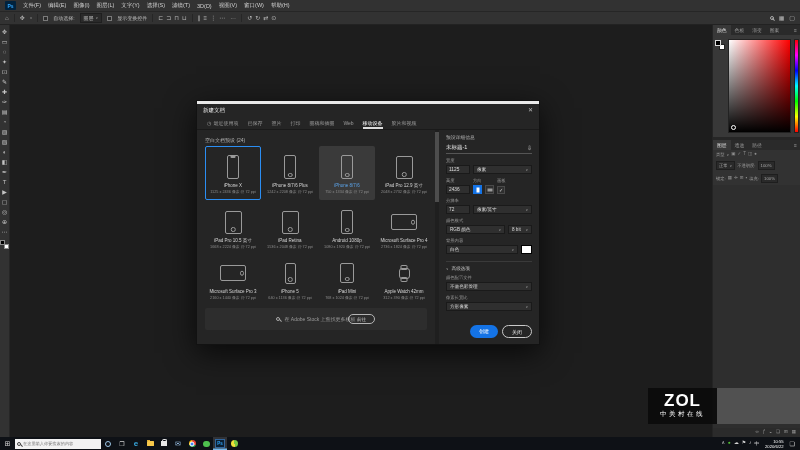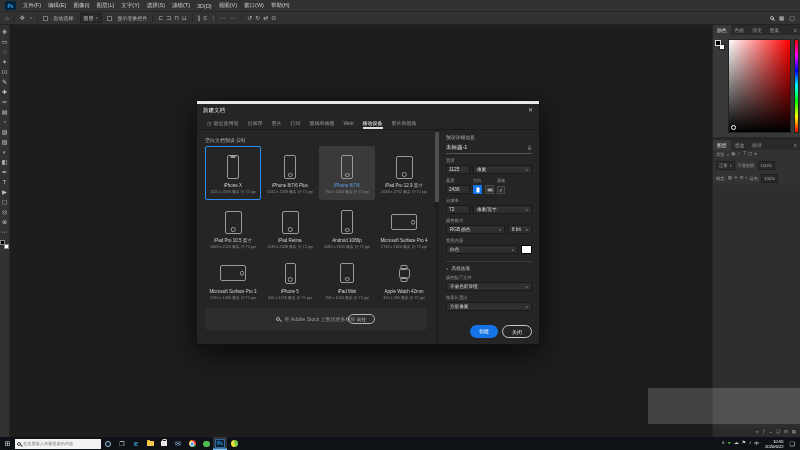--- a/index.html
+++ b/index.html
@@ -539,20 +539,24 @@
         </div>
         <div id="dlg-buttons">
           <span class="btn btn-primary">创建</span>
           <span class="btn btn-ghost">关闭</span>
         </div>
       </div>
     </div>
   </div>
 
   <div id="watermark">
+    <div id="wm-logo-box">
+      <span id="wm-zol">ZOL</span>
+      <span id="wm-cn">中关村在线</span>
+    </div>
     <div id="wm-band"></div>
   </div>
 
   <div id="taskbar">
     <span id="start-btn">⊞</span>
     <div id="tb-search">
       <span class="mag"></span>
       <input placeholder="在这里输入你要搜索的内容" style="">
     </div>
     <span class="tb-app">

